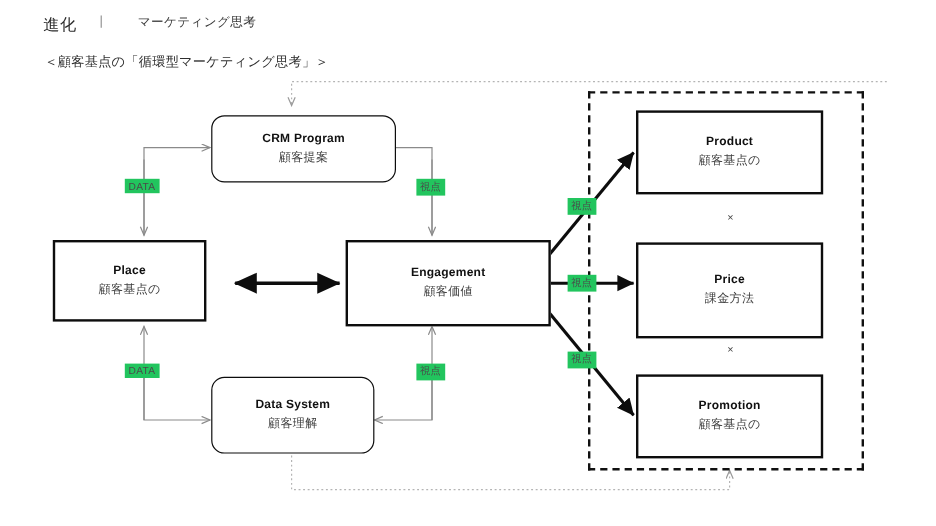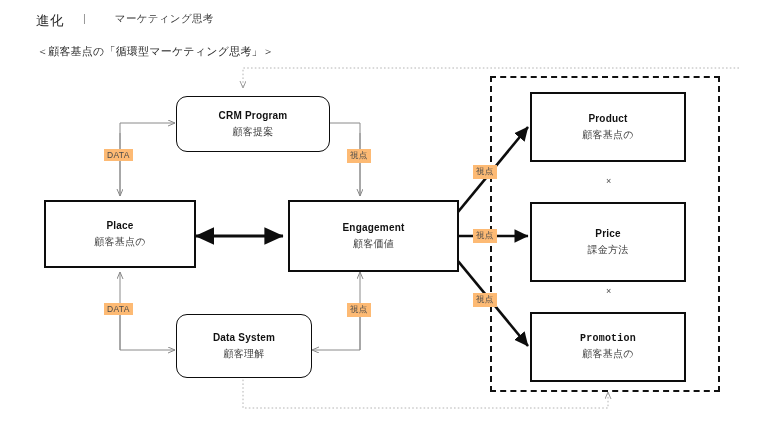--- a/index.html
+++ b/index.html
@@ -96,21 +96,21 @@
     position: absolute;
     box-sizing: border-box;
     border: 2px dashed #111111;
     background: transparent;
   }
   
   .edge-label {
     position: absolute;
     font-size: 8.5px;
     color: #4a4a4a;
-    background: #fdba74;
+    background: #22c55e;
     padding: 1px 3px;
     white-space: nowrap;
     letter-spacing: .3px;
     text-align: right;
   }
   .cross {
     position: absolute;
     font-size: 9px;
     color: #4a4a4a;
     background: #ffffff;
@@ -187,21 +187,21 @@
     </g>
   </svg>
 
   <div class="group-frame" style="left:490px; top:76px; width:230px; height:316px;"></div>
 
   <div class="node soft" style="left:176px; top:96px; width:154px; height:56px;">
     <span class="en">CRM Program</span>
     <span class="jp">顧客提案</span>
   </div>
 
-  <div class="node hard" style="left:44px; top:200px; width:152px; height:68px;">
+  <div class="node hard" style="left:44px; top:200px; width:128px; height:68px;">
     <span class="en">Place</span>
     <span class="jp">顧客基点の</span>
   </div>
 
   <div class="node hard" style="left:288px; top:200px; width:171px; height:72px;">
     <span class="en">Engagement</span>
     <span class="jp">顧客価値</span>
   </div>
 
   <div class="node soft" style="left:176px; top:314px; width:136px; height:64px;">
@@ -212,21 +212,21 @@
   <div class="node hard" style="left:530px; top:92px; width:156px; height:70px;">
     <span class="en">Product</span>
     <span class="jp">顧客基点の</span>
   </div>
 
   <div class="node hard" style="left:530px; top:202px; width:156px; height:80px;">
     <span class="en">Price</span>
     <span class="jp">課金方法</span>
   </div>
 
-  <div class="node hard" style="left:530px; top:312px; width:156px; height:70px;font-family:Liberation Mono, monospace;">
+  <div class="node hard" style="left:530px; top:312px; width:156px; height:70px;">
     <span class="en">Promotion</span>
     <span class="jp">顧客基点の</span>
   </div>
 
   <div class="cross" style="left:604px; top:176px;">×</div>
   <div class="cross" style="left:604px; top:286px;">×</div>
 
   <div class="edge-label" style="left:104px; top:149px;">DATA</div>
   <div class="edge-label" style="left:104px; top:303px;">DATA</div>
 

